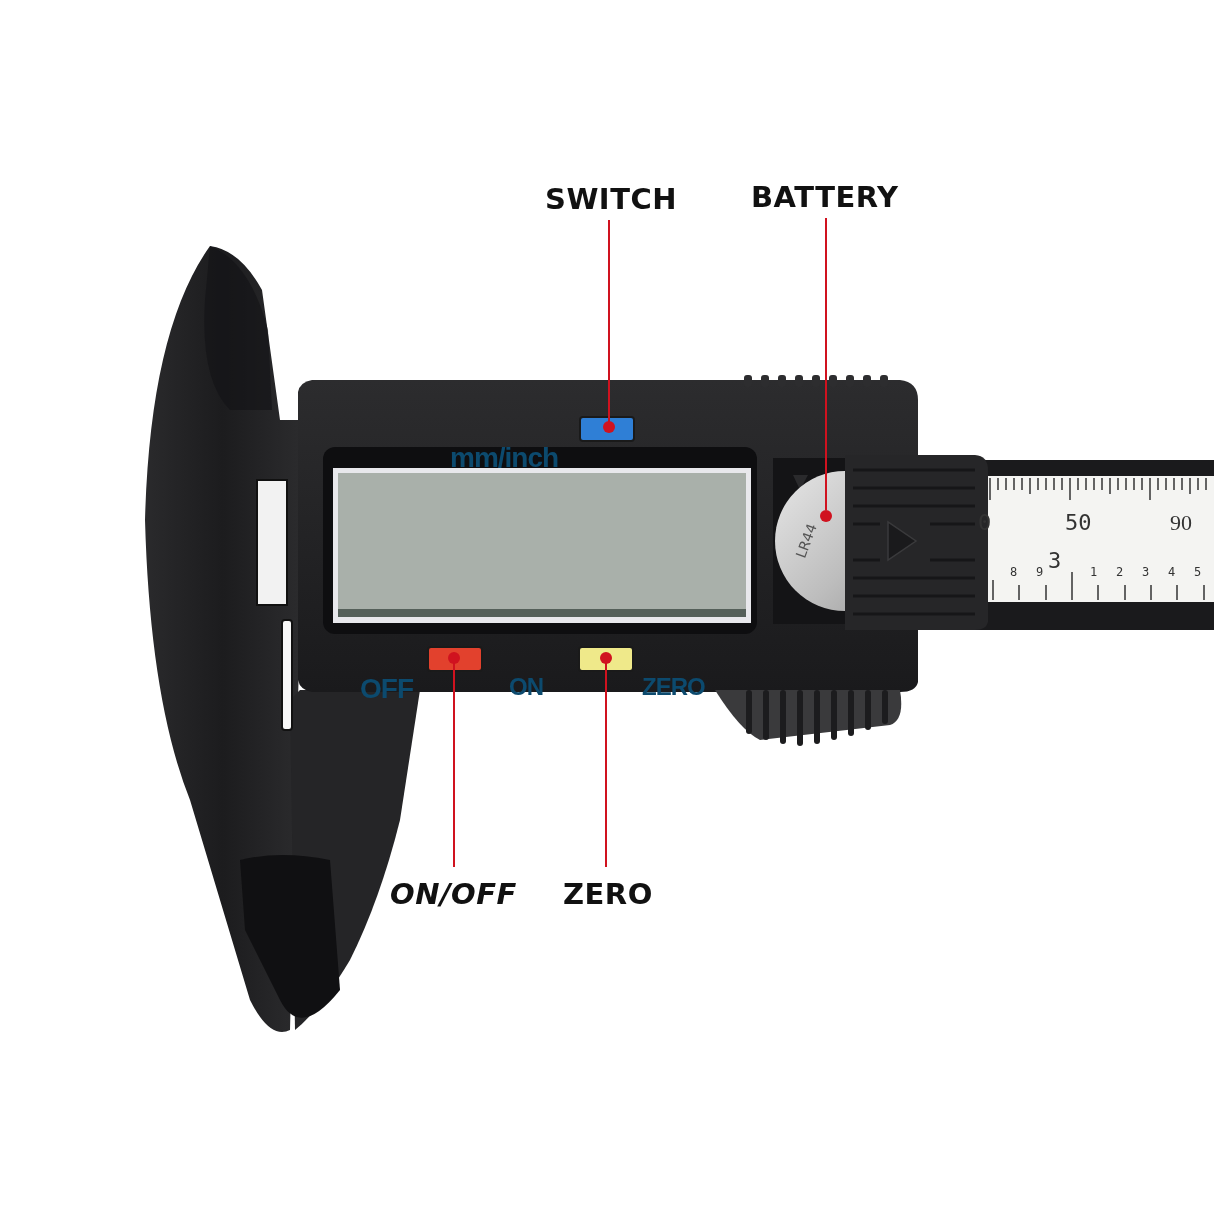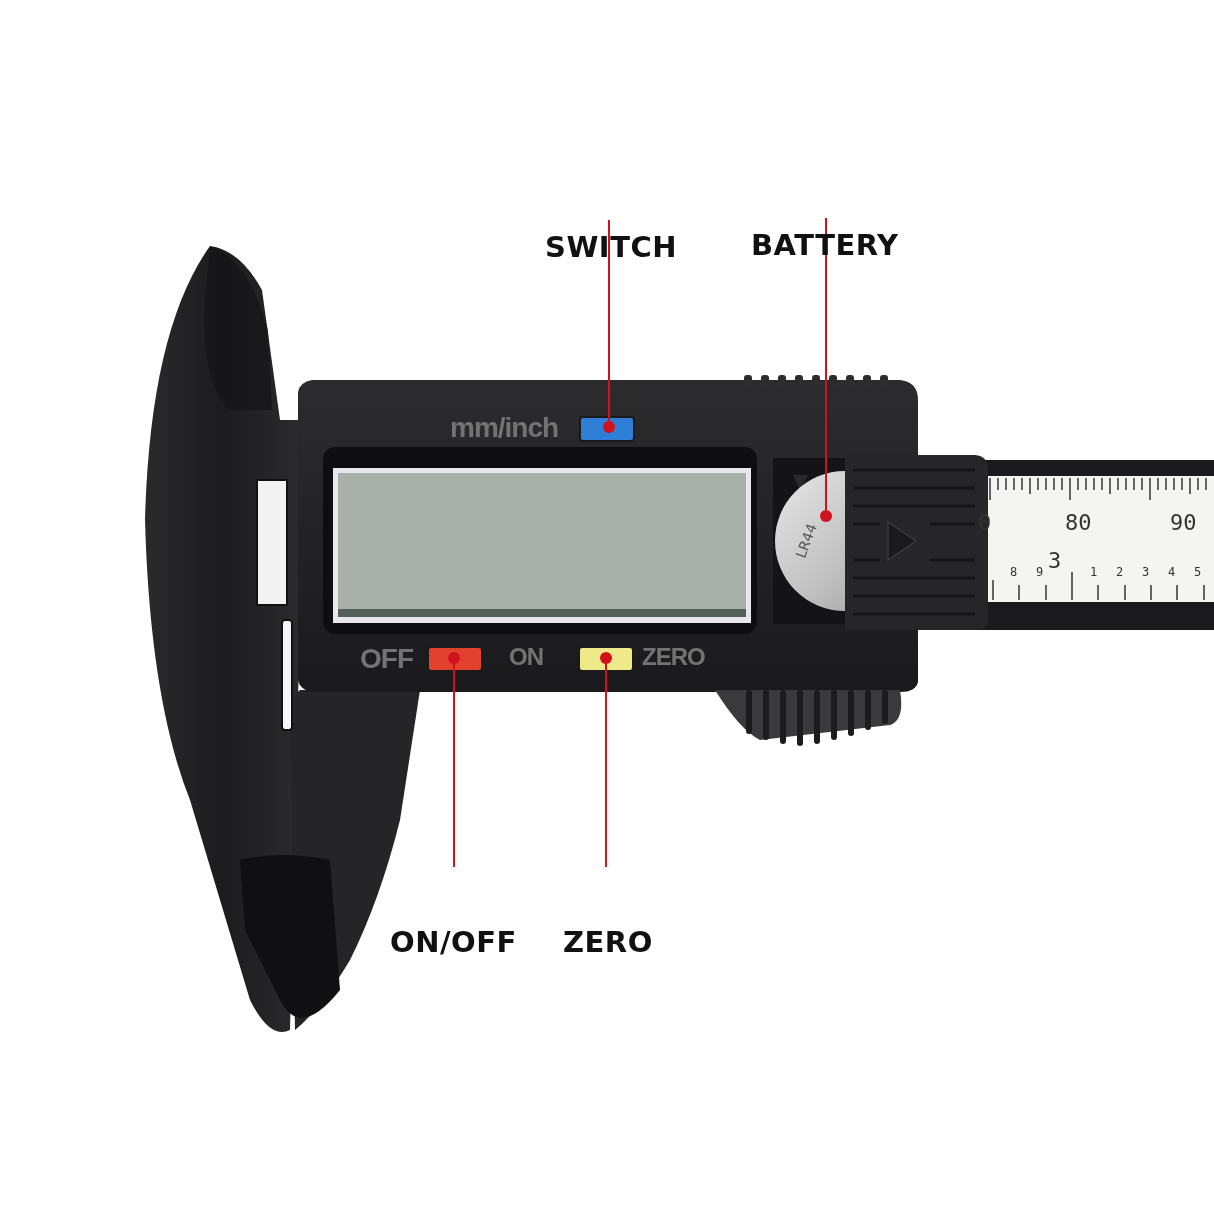--- a/index.html
+++ b/index.html
@@ -1,21 +1,21 @@
 <!DOCTYPE html>
 <html><head>
 <meta charset="utf-8">
 <style>
   html, body { margin: 0; padding: 0; background: #ffffff; }
   body { width: 1214px; height: 1214px; position: relative; overflow: hidden; font-family: "Liberation Sans", sans-serif; }
   .abs { position: absolute; }
-  .callout-label { position: absolute; font-family: "DejaVu Sans", sans-serif; font-weight: bold; font-size: 29px; color: #111; letter-spacing: 0.5px; white-space: nowrap; margin-top: 48px; }
+  .callout-label { position: absolute; font-family: "DejaVu Sans", sans-serif; font-weight: bold; font-size: 29px; color: #111; letter-spacing: 0.5px; white-space: nowrap; }
   .leader { position: absolute; width: 2px; background: #d0121f; }
   .leader-dot { position: absolute; width: 12px; height: 12px; border-radius: 50%; background: #d0121f; }
-  .panel-text { position: absolute; color: #737373; font-family: "Liberation Sans", sans-serif; font-weight: bold; white-space: nowrap; letter-spacing: -1px; }
+  .panel-text { position: absolute; color: #0c4a6e; font-family: "Liberation Sans", sans-serif; font-weight: bold; white-space: nowrap; letter-spacing: -1px; margin-top: 30px; }
   .btn { position: absolute; border-radius: 4px; border: 2px solid #1a1a1a; }
   .ruler-num { position: absolute; font-family: "DejaVu Sans Mono", monospace; color: #333; }
 </style>
 </head>
 <body>
 
 <svg class="abs" style="left:0;top:0" width="1214" height="1214" viewBox="0 0 1214 1214">
   <defs>
     <linearGradient id="jawGrad" x1="0" x2="1" y1="0" y2="0">
       <stop offset="0" stop-color="#2a2a2c"></stop>
@@ -135,22 +135,22 @@
       <line x1="853" y1="560" x2="880" y2="560"></line>
     <line x1="930" y1="560" x2="975" y2="560"></line>
       <line x1="853" y1="578" x2="975" y2="578"></line>
     <line x1="853" y1="596" x2="975" y2="596"></line>
       <line x1="853" y1="614" x2="975" y2="614"></line>
   </g>
   <path d="M888 522 L888 560 L916 541 Z" fill="#1a1a1c" stroke="#3a3a3c" stroke-width="1.5"></path>
 </svg>
 
 <span class="ruler-num" style="left:978px;top:510px;font-size:22px;">0</span>
-<span class="ruler-num" style="left:1065px;top:510px;font-size:22px;">80</span>
-<span class="ruler-num" style="left:1170px;top:510px;font-size:22px;">90</span>
+<span class="ruler-num" style="left:1065px;top:510px;font-size:22px;">50</span>
+<span class="ruler-num" style="left:1170px;top:510px;font-size:22px;font-family:Liberation Serif, serif;">90</span>
 <span class="ruler-num" style="left:1048px;top:548px;font-size:22px;">3</span>
 <span class="ruler-num" style="left:1010px;top:565px;font-size:12px;">8</span>
 <span class="ruler-num" style="left:1036px;top:565px;font-size:12px;">9</span>
 <span class="ruler-num" style="left:1090px;top:565px;font-size:12px;">1</span>
 <span class="ruler-num" style="left:1116px;top:565px;font-size:12px;">2</span>
 <span class="ruler-num" style="left:1142px;top:565px;font-size:12px;">3</span>
 <span class="ruler-num" style="left:1168px;top:565px;font-size:12px;">4</span>
 <span class="ruler-num" style="left:1194px;top:565px;font-size:12px;">5</span>
 
 <span class="panel-text" style="left:450px;top:412px;font-size:28px;">mm/inch</span>
@@ -170,14 +170,14 @@
 <div class="leader-dot" style="left:820px;top:510px;"></div>
 
 <div class="leader" style="left:453px;top:657px;height:210px;"></div>
 <div class="leader-dot" style="left:448px;top:652px;"></div>
 
 <div class="leader" style="left:605px;top:657px;height:210px;"></div>
 <div class="leader-dot" style="left:600px;top:652px;"></div>
 
 <span class="callout-label" style="left:545px;top:182px;">SWITCH</span>
 <span class="callout-label" style="left:751px;top:180px;text-align:right;">BATTERY</span>
-<span class="callout-label" style="left:390px;top:877px;">ON/OFF</span>
+<span class="callout-label" style="left:390px;top:877px;font-style:italic;">ON/OFF</span>
 <span class="callout-label" style="left:563px;top:877px;">ZERO</span>
 
 </body></html>

